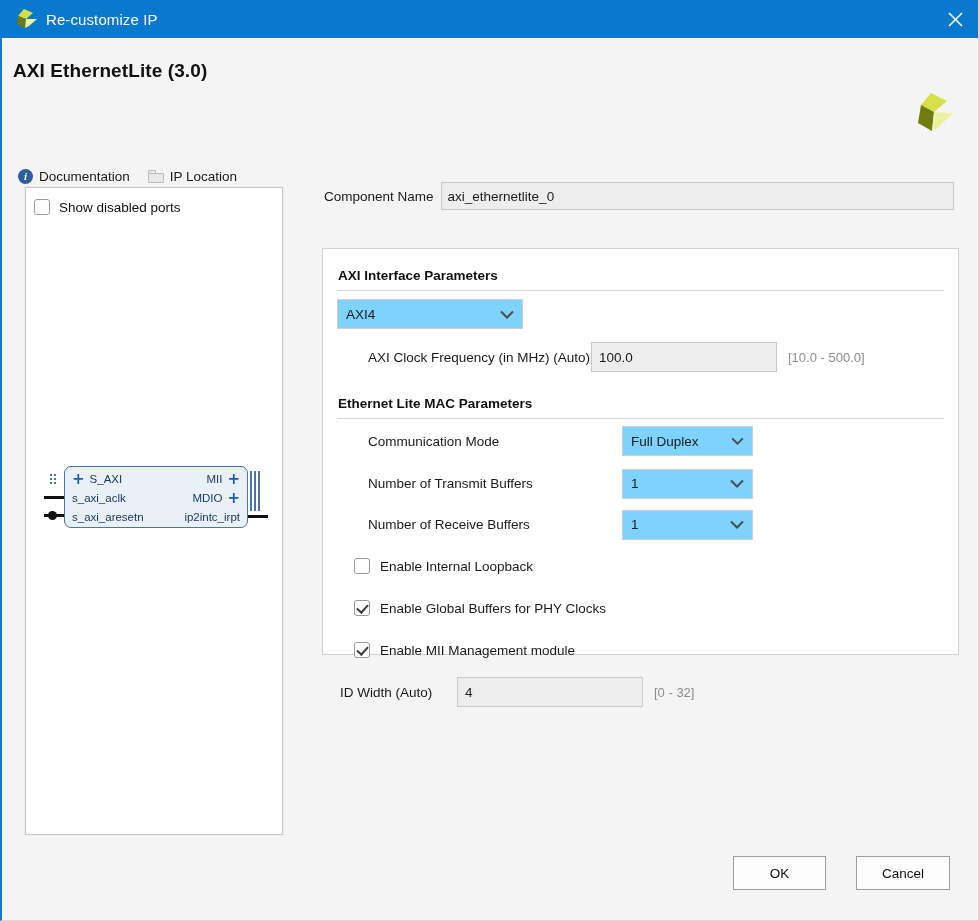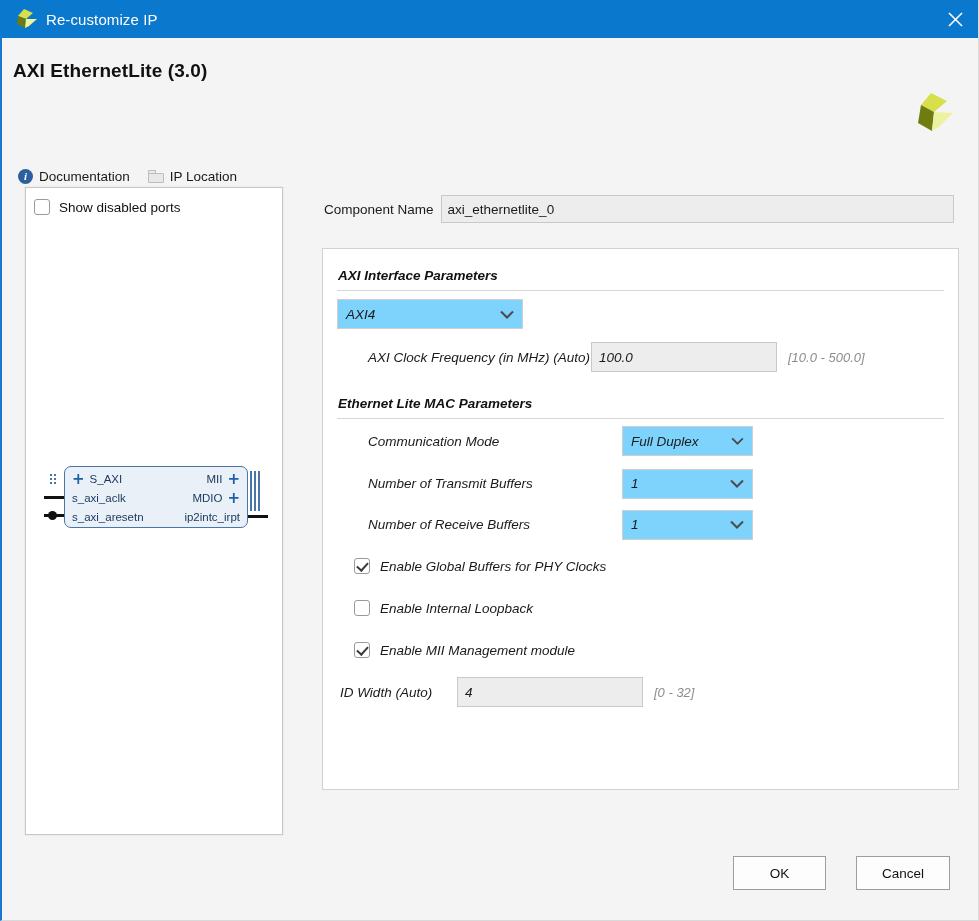--- a/index.html
+++ b/index.html
@@ -212,21 +212,21 @@
 
   
   #right-pane {
     position: absolute;
     left: 300px; top: 0;
     width: 660px;
     height: 690px;
   }
   #component-row {
     position: absolute;
-    left: 22px; top: 29px;
+    left: 22px; top: 16px;
     width: 630px;
     display: flex;
     align-items: center;
   }
   #component-label { font-size: 13.5px; color: #1a1a1a; margin-right: 7px; white-space: nowrap; }
   #component-input {
     flex: 1;
     height: 28px;
     background: #ededed;
     border: 1px solid #c9c9c9;
@@ -235,24 +235,23 @@
     padding: 0 6px;
     font-family: "Liberation Sans", sans-serif;
     display: flex;
     align-items: center;
   }
 
   #params-box {
     position: absolute;
     left: 20px; top: 82px;
     width: 637px;
-    height: 542px;
+    height: 407px;
     background: #ffffff;
     border: 1px solid #d2d2d2;
-    font-style: italic;
   }
 
   .section-title {
     font-size: 13.5px;
     font-weight: bold;
     color: #111;
     padding-left: 15px;
   }
   .section-rule {
     height: 1px;
@@ -529,27 +528,27 @@
               <span class="chev">
                 <svg width="14" height="9" viewBox="0 0 14 9">
                     <polyline points="1,1.5 7,7.5 13,1.5" fill="none" stroke="#4b4b4b" stroke-width="2"></polyline>
                   </svg>
               </span>
             </span>
           </span>
         </div>
 
         <div class="cb-row">
+          <span class="checkbox"></span>
+          <span class="cb-label">Enable Internal Loopback</span>
+        </div>
+
+        <div class="cb-row">
           <span class="checkbox checked"></span>
           <span class="cb-label">Enable Global Buffers for PHY Clocks</span>
-        </div>
-
-        <div class="cb-row">
-          <span class="checkbox"></span>
-          <span class="cb-label">Enable Internal Loopback</span>
         </div>
 
         <div class="cb-row">
           <span class="checkbox checked"></span>
           <span class="cb-label">Enable MII Management module</span>
         </div>
 
         <div class="field-row" style="height:42px; padding-left:14px;">
           <span class="field-label" style="width:120px; padding-left:3px;">ID Width (Auto)</span>
           <span class="field-control">

